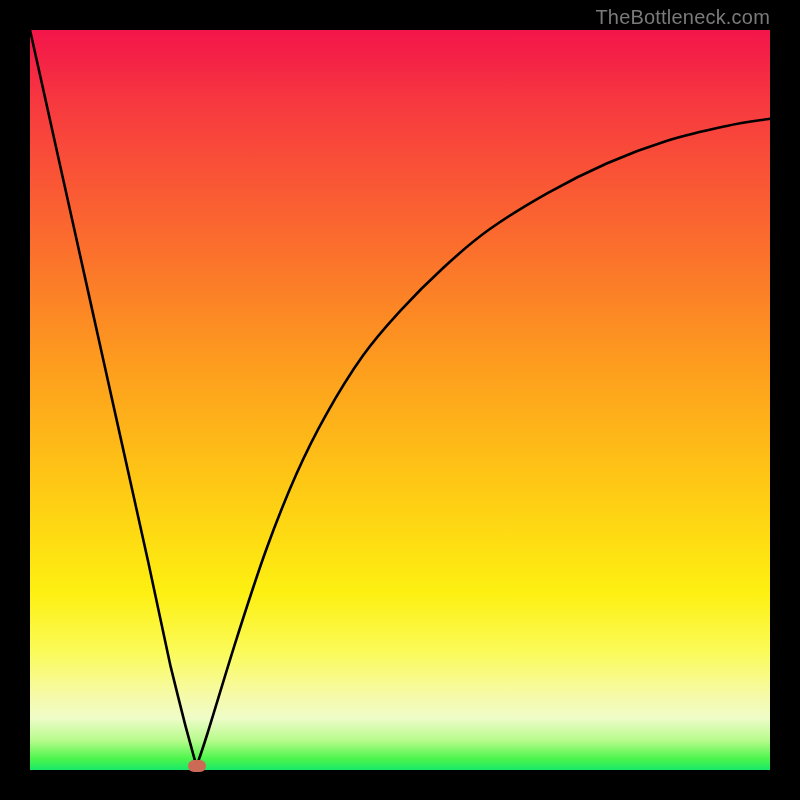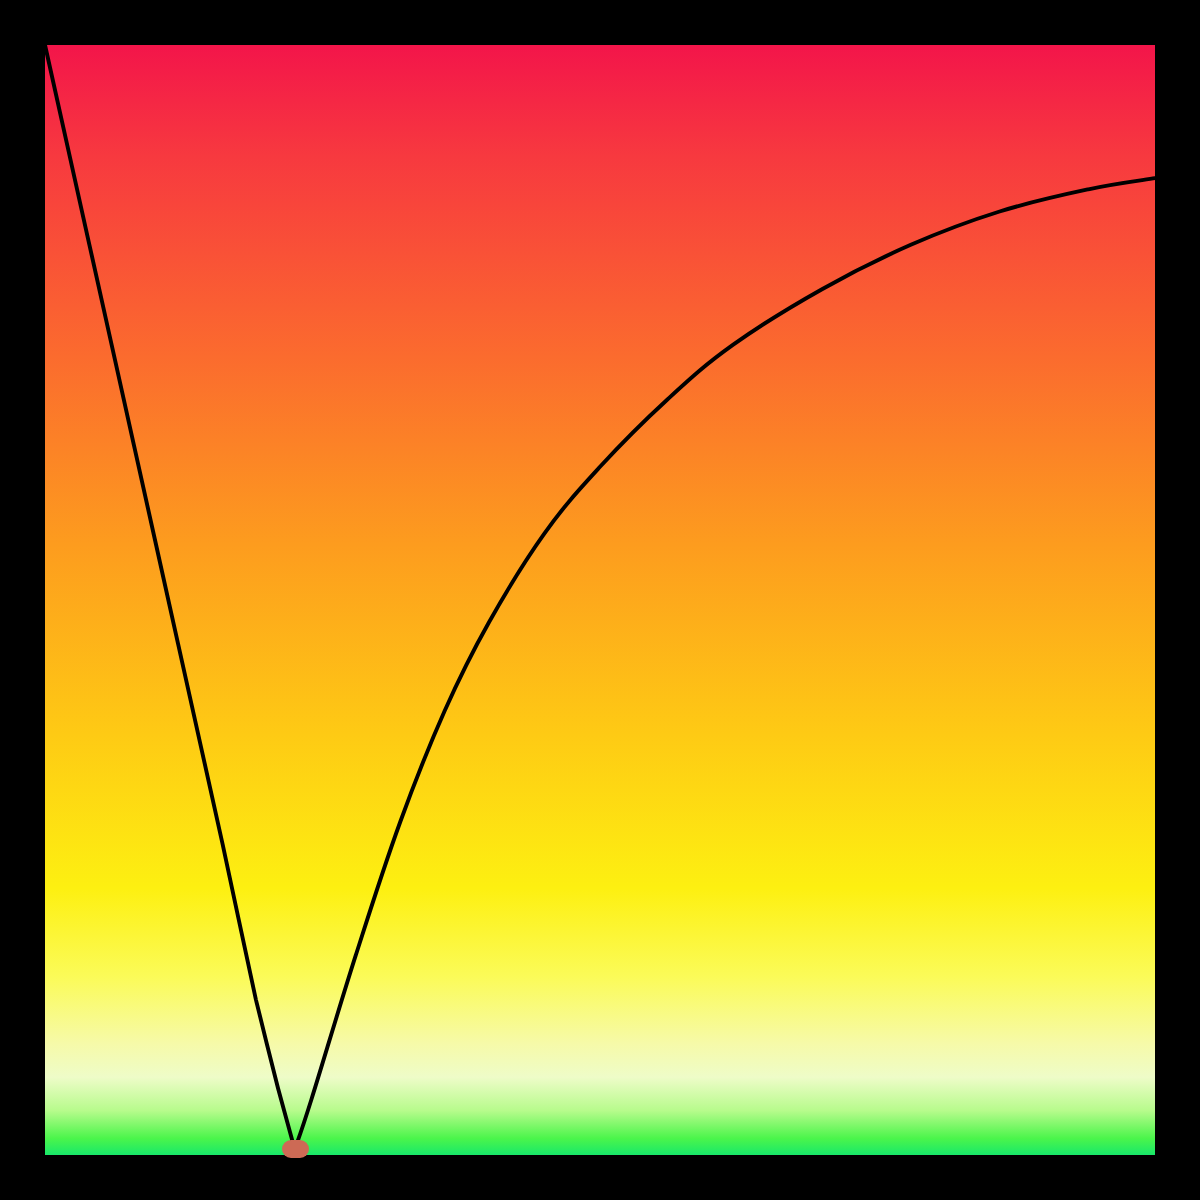--- a/index.html
+++ b/index.html
@@ -73,14 +73,15 @@
 <div class="frame">
 
   <div class="plot-area"></div>
 
   <svg class="curve-svg" viewBox="0 0 740 740" preserveAspectRatio="none">
     <path id="curve-path" fill="none" stroke="#000" stroke-width="2.6" stroke-linecap="round" stroke-linejoin="round" d="M 0 0 C 1.48 6.660000000000002, 26.64 119.88000000000005, 29.6 133.20000000000005 C 32.56 146.52000000000004, 56.24 253.07999999999998, 59.2 266.4 C 62.160000000000004 279.71999999999997, 85.84 386.28, 88.8 399.59999999999997 C 91.75999999999999 412.91999999999996, 115.81 520.9599999999999, 118.4 532.8 C 120.99000000000001 544.64, 138.75 628.26, 140.6 636.4 C 142.45 644.54, 154.10500000000002 690.605, 155.4 695.6 C 156.695 700.595, 165.945 734.265, 166.5 736.3 C 168.535 730.1949999999999, 170.13833333333332 726.7416666666667, 177.6 703 C 185.06166666666667 679.2583333333333, 196.3466666666667 640.7166666666666, 207.20000000000002 606.8 C 218.05333333333334 572.8833333333333, 225.9466666666667 547.8466666666667, 236.8 518 C 247.65333333333334 488.15333333333336, 255.54666666666665 468.42, 266.4 444 C 277.25333333333333 419.58, 283.79 406.50666666666666, 296 384.8 C 308.21 363.09333333333336, 319.43333333333334 344.5933333333333, 333 325.59999999999997 C 346.56666666666666 306.6066666666666, 355.07666666666665 297.48, 370 281.2 C 384.92333333333335 264.91999999999996, 398.12 251.72333333333327, 414.40000000000003 236.79999999999995 C 430.68000000000006 221.87666666666664, 439.8066666666667 213.36666666666673, 458.8 199.80000000000007 C 477.79333333333335 186.2333333333334, 496.29333333333335 175.00999999999996, 518 162.79999999999995 C 539.7066666666667 150.58999999999995, 555.4933333333333 142.69666666666672, 577.2 133.20000000000005 C 598.9066666666668 123.70333333333339, 614.6933333333334 117.78333333333333, 636.4 111 C 658.1066666666666 104.21666666666667, 676.6066666666666 100.27000000000005, 695.5999999999999 96.20000000000005 C 714.5933333333332 92.13000000000004, 731.86 90.15666666666664, 740 88.79999999999995"></path>
   </svg>
 
   <div id="marker" class="marker" style="left: 196.5px; top: 766.3px;"></div>
 
+  <div class="attribution">TheBottleneck.com</div>
 
 </div>
 
 </body></html>

